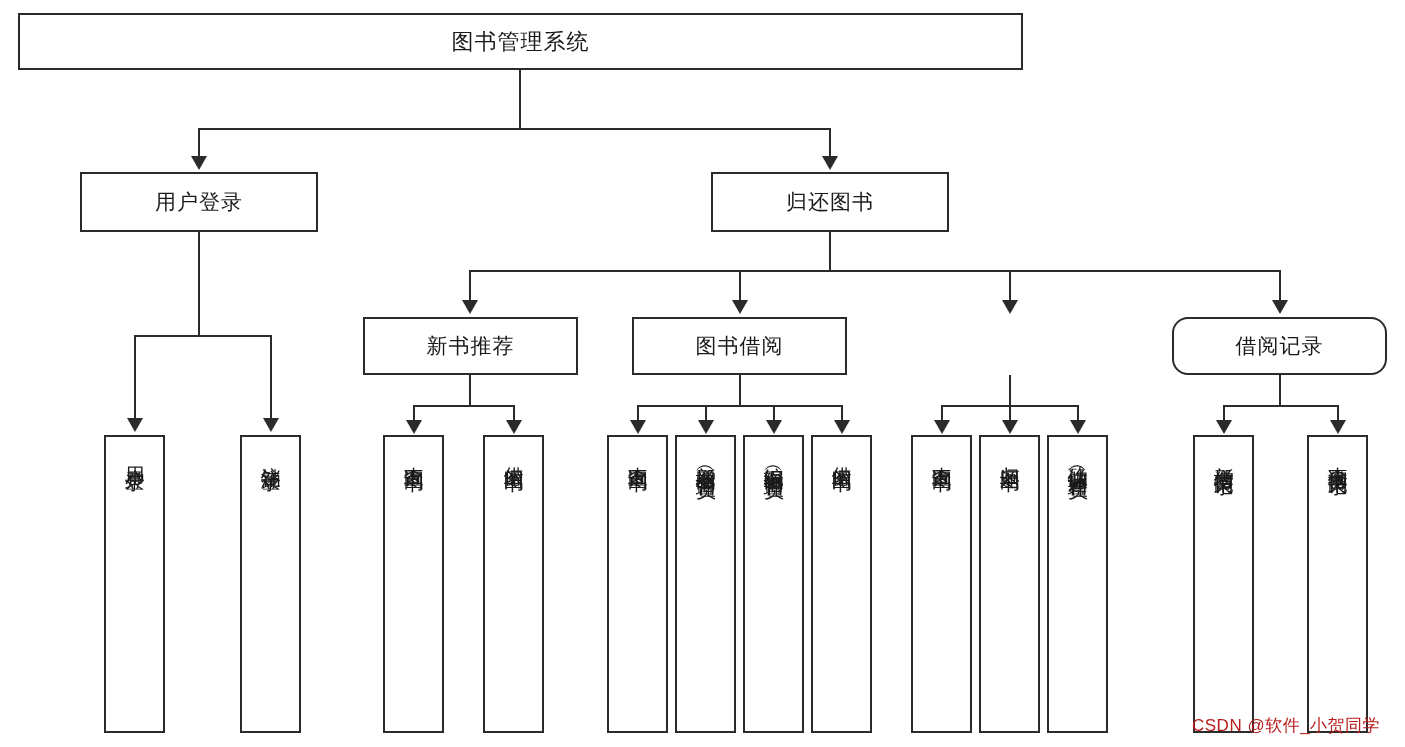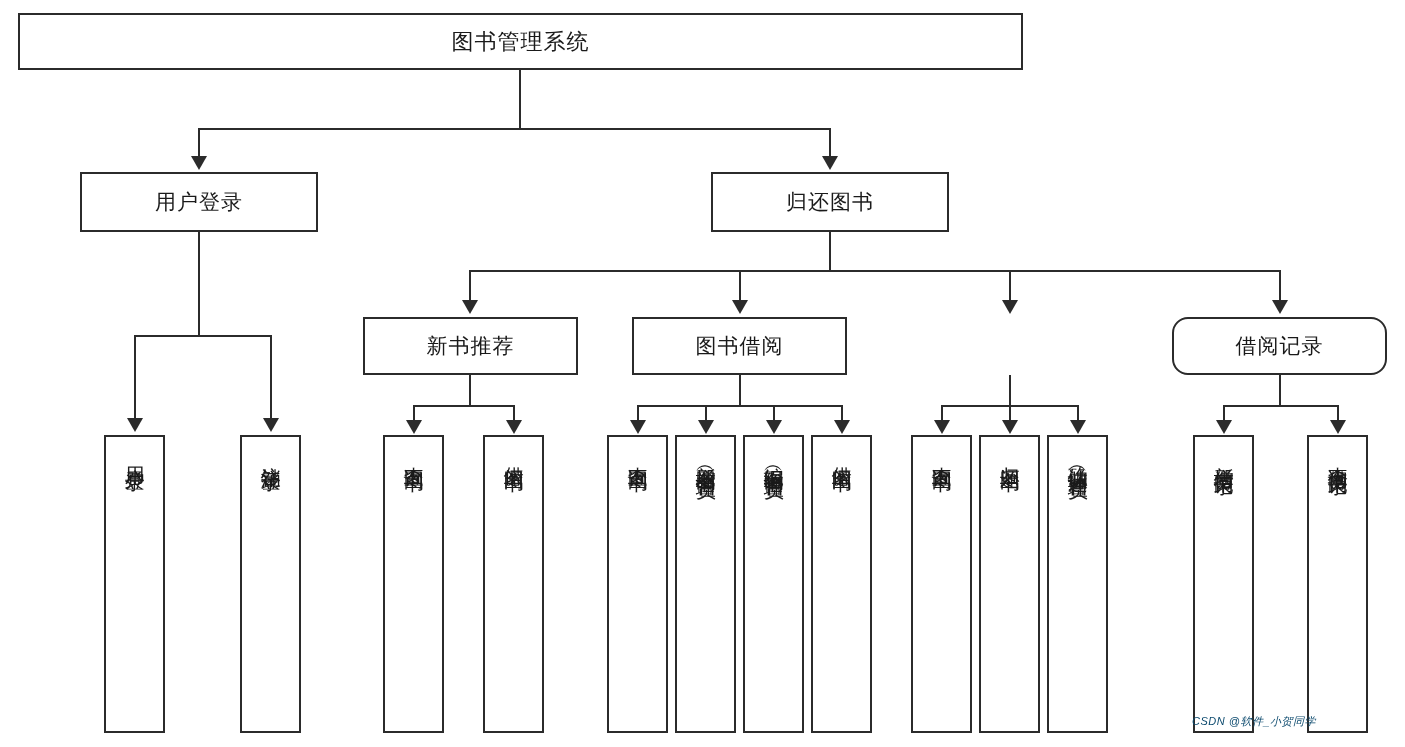--- a/index.html
+++ b/index.html
@@ -68,26 +68,25 @@
     position: absolute;
     width: 0;
     height: 0;
     border-left: 8px solid transparent;
     border-right: 8px solid transparent;
     border-top: 14px solid #2b2b2b;
   }
   
   .watermark {
     position: absolute;
-    font-size: 11px;
-    color: #0c4a6e;
+    font-size: 17px;
+    color: #b91c1c;
     letter-spacing: 0.5px;
     white-space: nowrap;
     pointer-events: none;
-    font-style: italic;
   }
 </style>
 </head>
 <body>
 
 <div id="canvas">
 
   <div class="node horiz root" style="left:18px; top:13px; width:1005px; height:57px;">
     <span>图书管理系统</span>
   </div>

